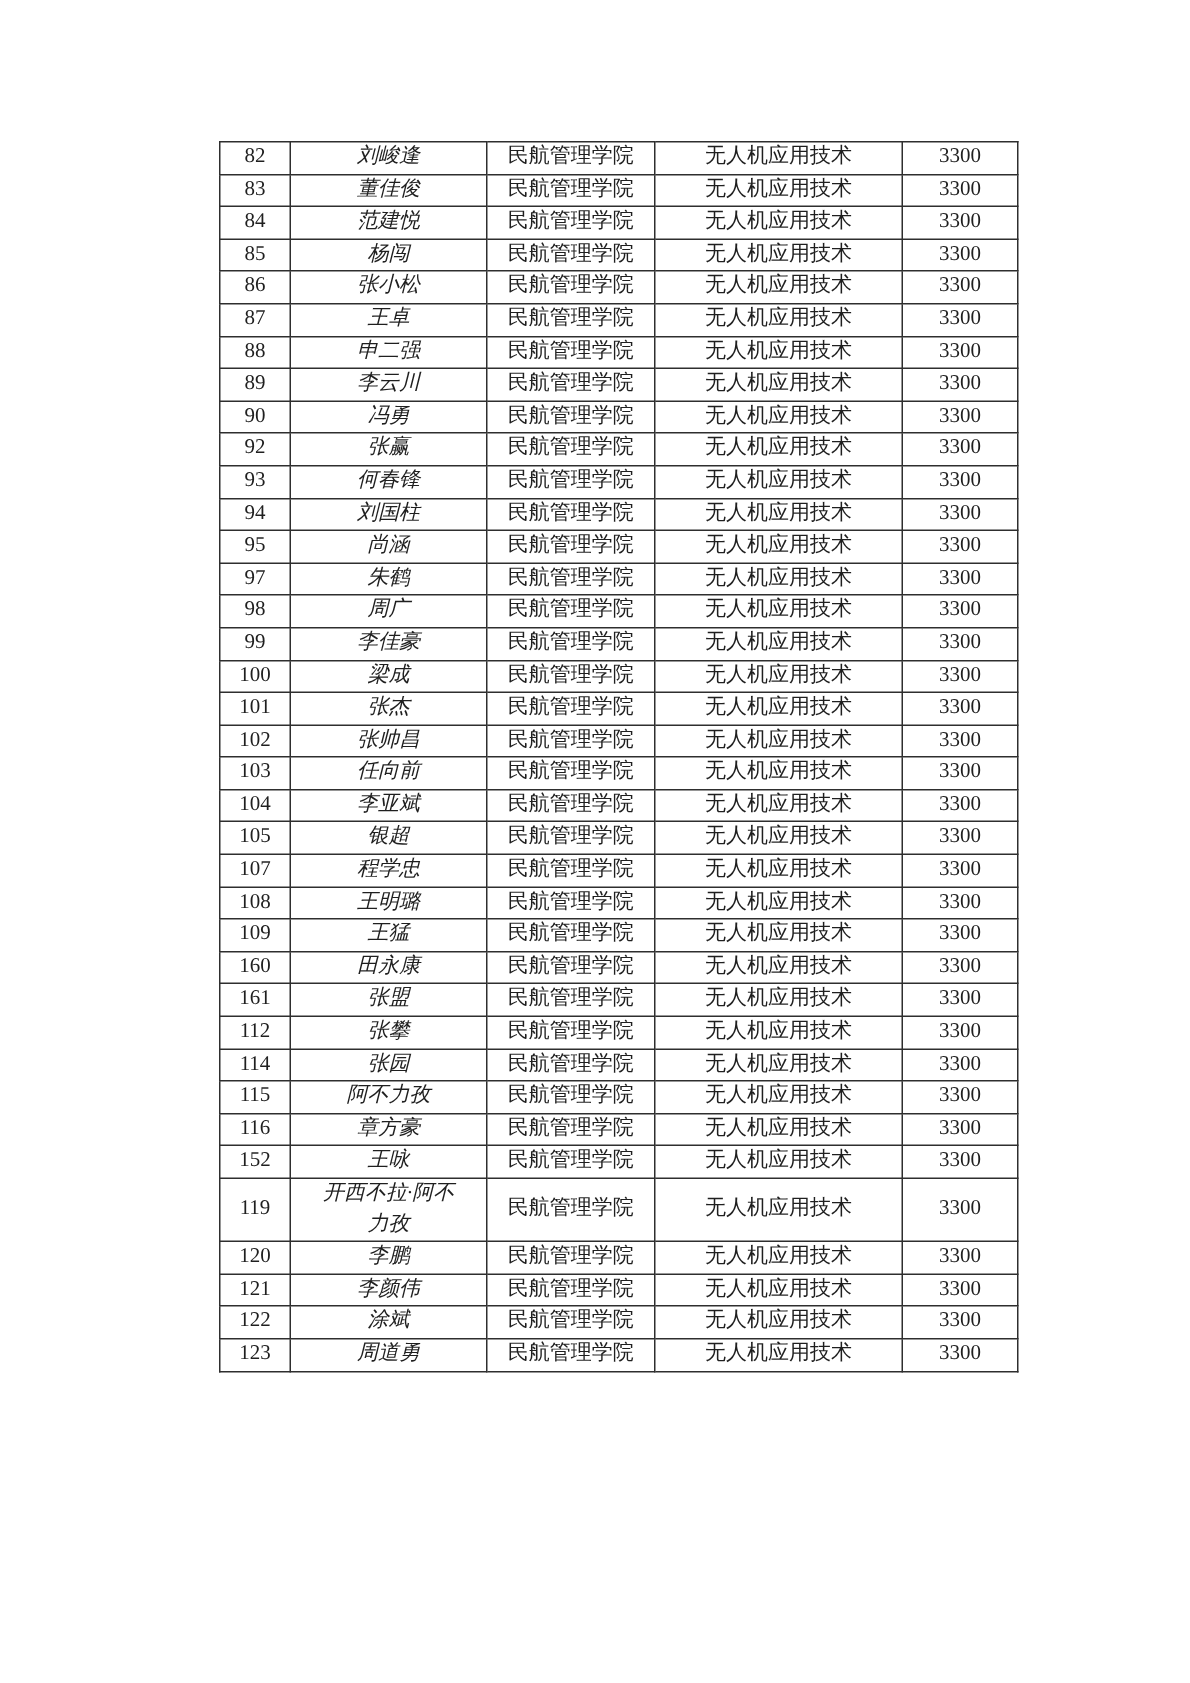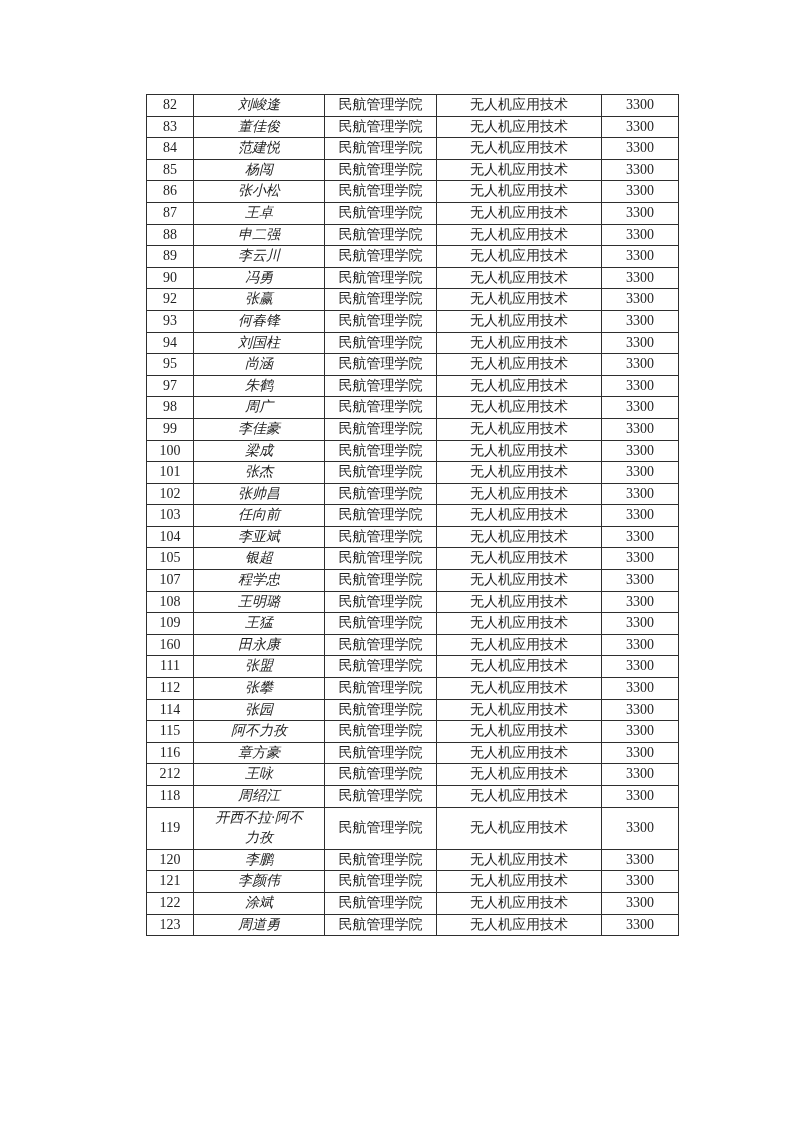--- a/index.html
+++ b/index.html
@@ -293,21 +293,21 @@
         <tr>
           <td>160</td>
           <td>
             <div class="name-inner">田永康</div>
           </td>
           <td>民航管理学院</td>
           <td>无人机应用技术</td>
           <td>3300</td>
         </tr>
         <tr>
-          <td>111</td>
+          <td>161</td>
           <td>
             <div class="name-inner">张盟</div>
           </td>
           <td>民航管理学院</td>
           <td>无人机应用技术</td>
           <td>3300</td>
         </tr>
         <tr>
           <td>112</td>
           <td>
@@ -338,32 +338,23 @@
         <tr>
           <td>116</td>
           <td>
             <div class="name-inner">章方豪</div>
           </td>
           <td>民航管理学院</td>
           <td>无人机应用技术</td>
           <td>3300</td>
         </tr>
         <tr>
-          <td>212</td>
+          <td>152</td>
           <td>
             <div class="name-inner">王咏</div>
-          </td>
-          <td>民航管理学院</td>
-          <td>无人机应用技术</td>
-          <td>3300</td>
-        </tr>
-        <tr>
-          <td>118</td>
-          <td>
-            <div class="name-inner">周绍江</div>
           </td>
           <td>民航管理学院</td>
           <td>无人机应用技术</td>
           <td>3300</td>
         </tr>
         <tr>
           <td>119</td>
           <td>
             <div class="name-inner">开西不拉·阿不力孜</div>
           </td>

